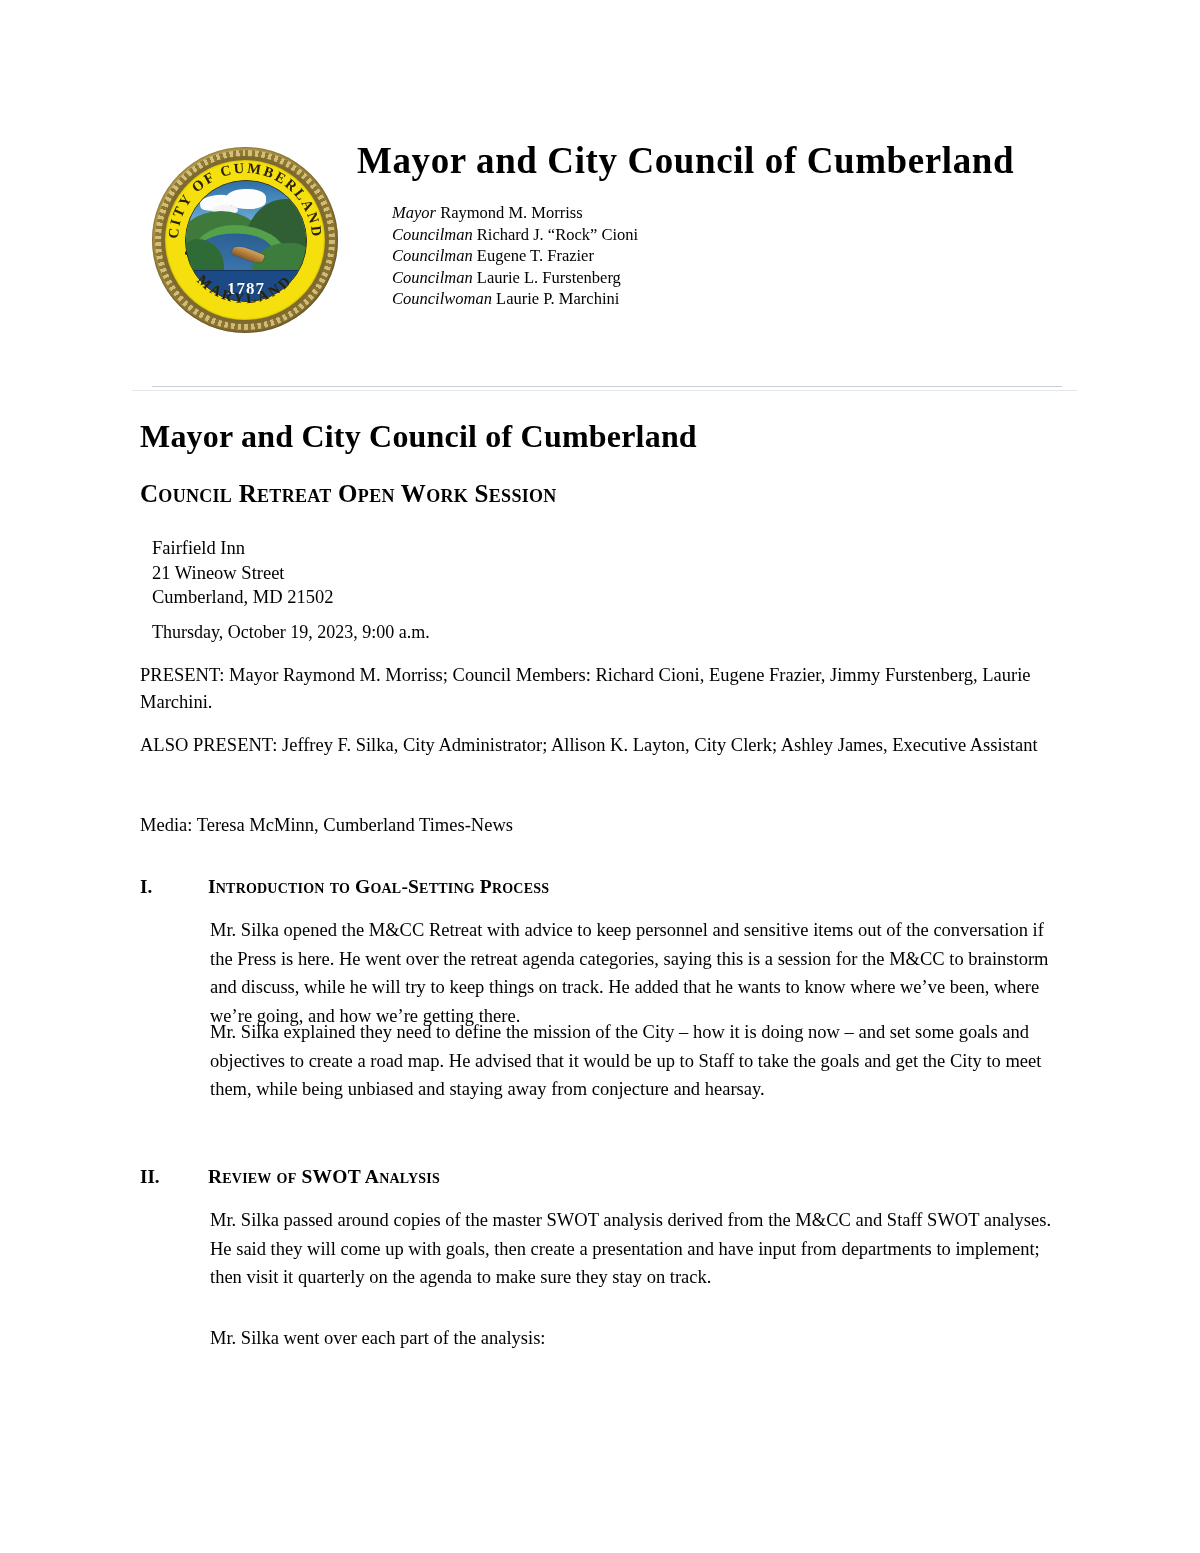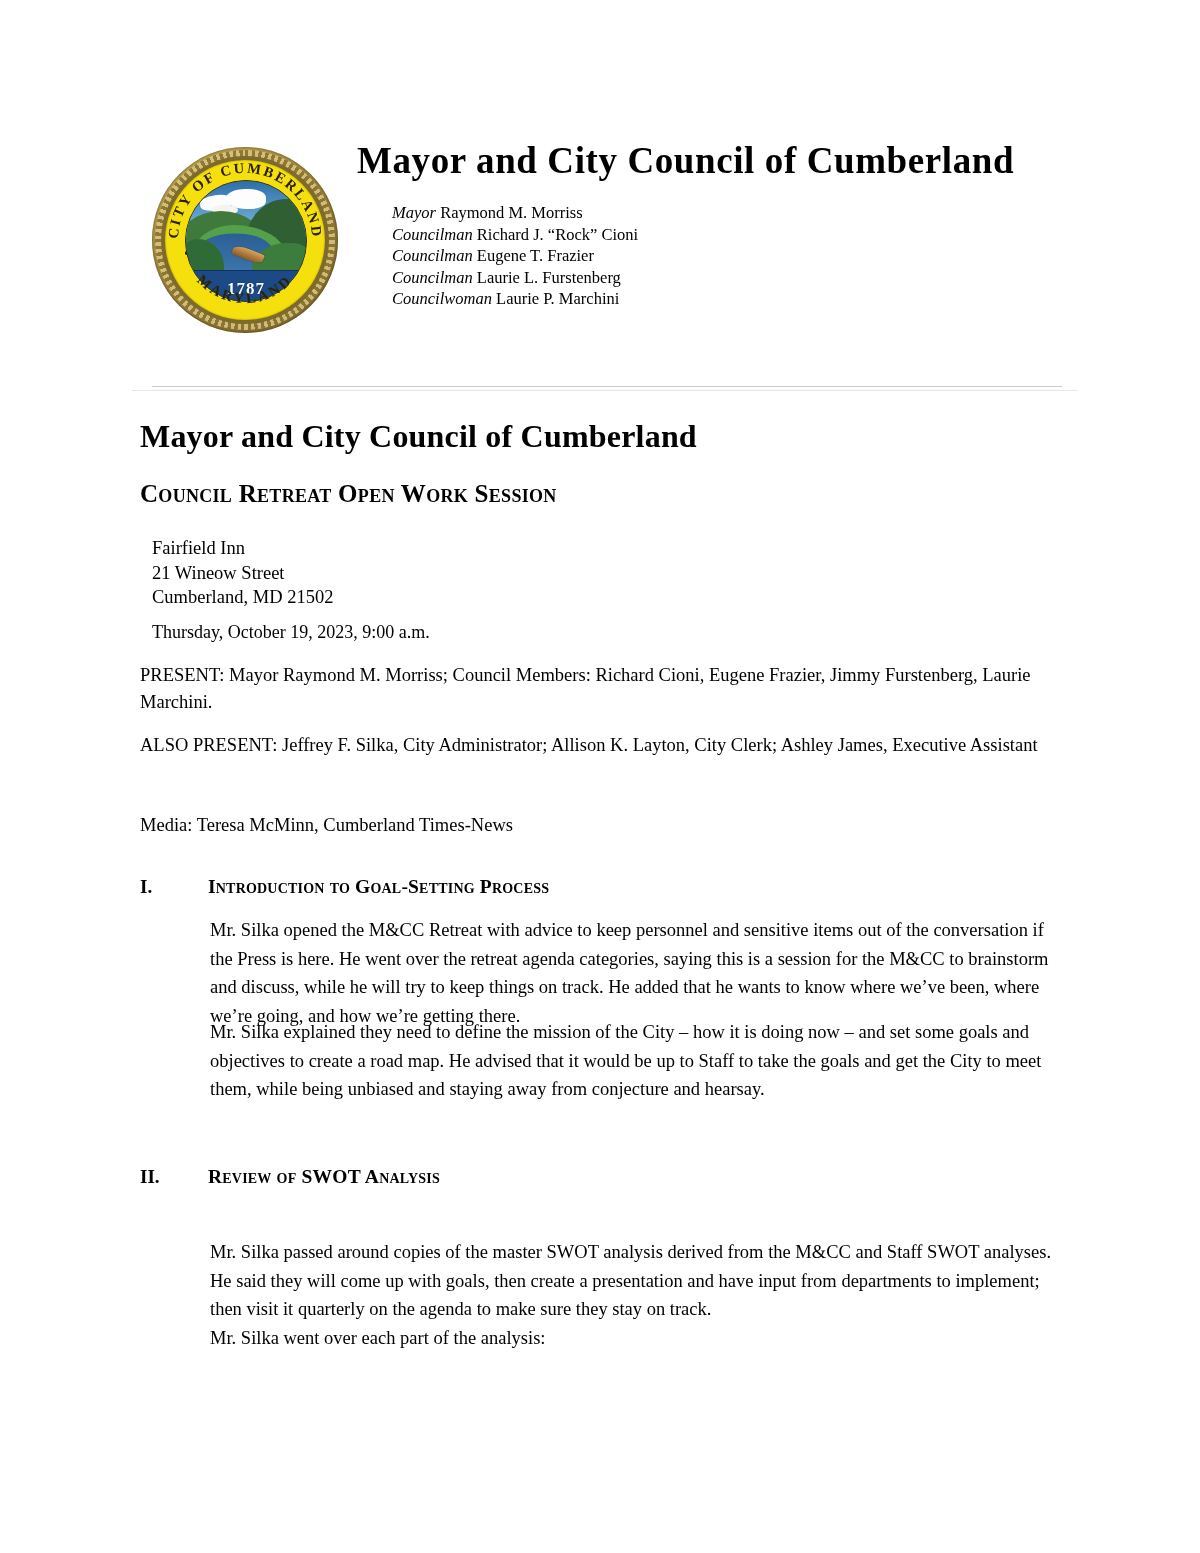--- a/index.html
+++ b/index.html
@@ -439,16 +439,16 @@
     <div class="sec-num">I.</div>
     <div class="sec-head">Introduction to Goal-Setting Process</div>
   </div>
   <div class="para" style="top:518px;">Mr. Silka opened the M&amp;CC Retreat with advice to keep personnel and sensitive items out of the conversation if the Press is here.  He went over the retreat agenda categories, saying this is a session for the M&amp;CC to brainstorm and discuss, while he will try to keep things on track.  He added that he wants to know where we’ve been, where we’re going, and how we’re getting there.</div>
   <div class="para" style="top:620px;">Mr. Silka explained they need to define the mission of the City – how it is doing now – and set some goals and objectives to create a road map.  He advised that it would be up to Staff to take the goals and get the City to meet them, while being unbiased and staying away from conjecture and hearsay.</div>
 
   <div class="section" style="top:768px;">
     <div class="sec-num">II.</div>
     <div class="sec-head"><span>Review of </span><span class="caps">SWOT</span><span> Analysis</span></div>
   </div>
-  <div class="para" style="top:808px;margin-top:32px;">Mr. Silka passed around copies of the master SWOT analysis derived from the M&amp;CC and Staff SWOT analyses.  He said they will come up with goals, then create a presentation and have input from departments to implement; then visit it quarterly on the agenda to make sure they stay on track.</div>
+  <div class="para" style="top:808px;">Mr. Silka passed around copies of the master SWOT analysis derived from the M&amp;CC and Staff SWOT analyses.  He said they will come up with goals, then create a presentation and have input from departments to implement; then visit it quarterly on the agenda to make sure they stay on track.</div>
   <div class="para" style="top:926px;">Mr. Silka went over each part of the analysis:</div>
 
 </div>
 
 </body></html>

